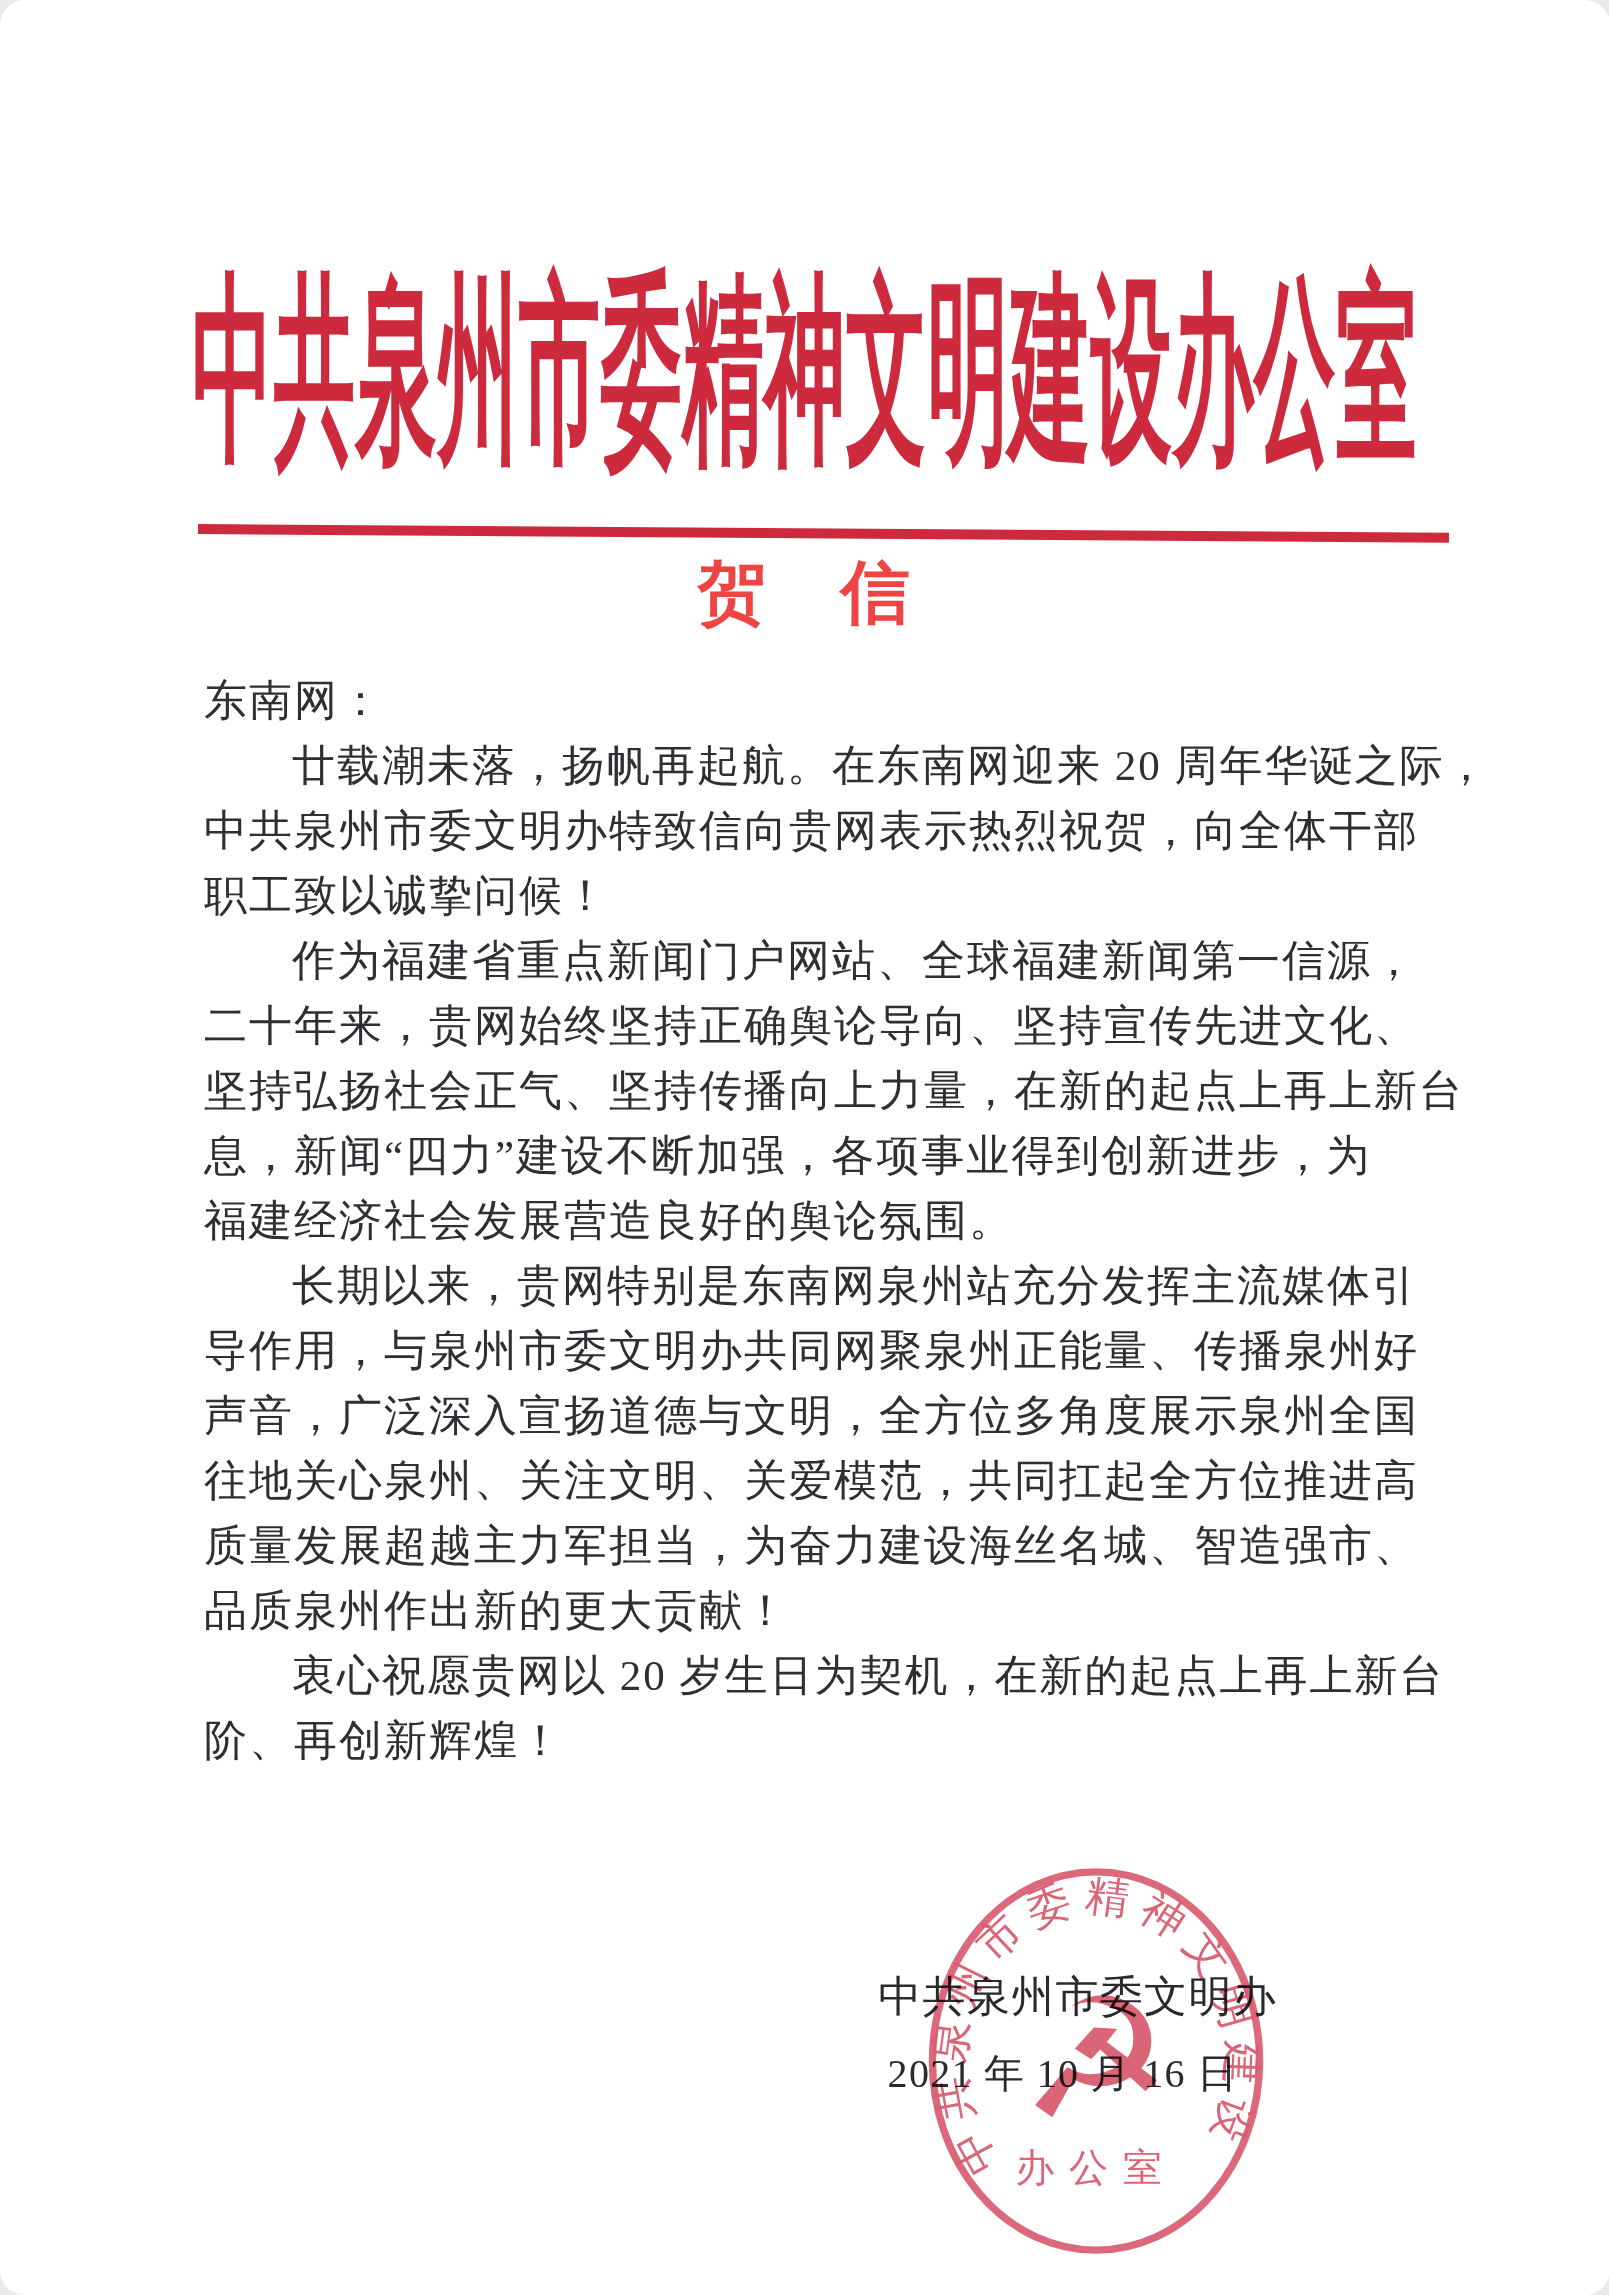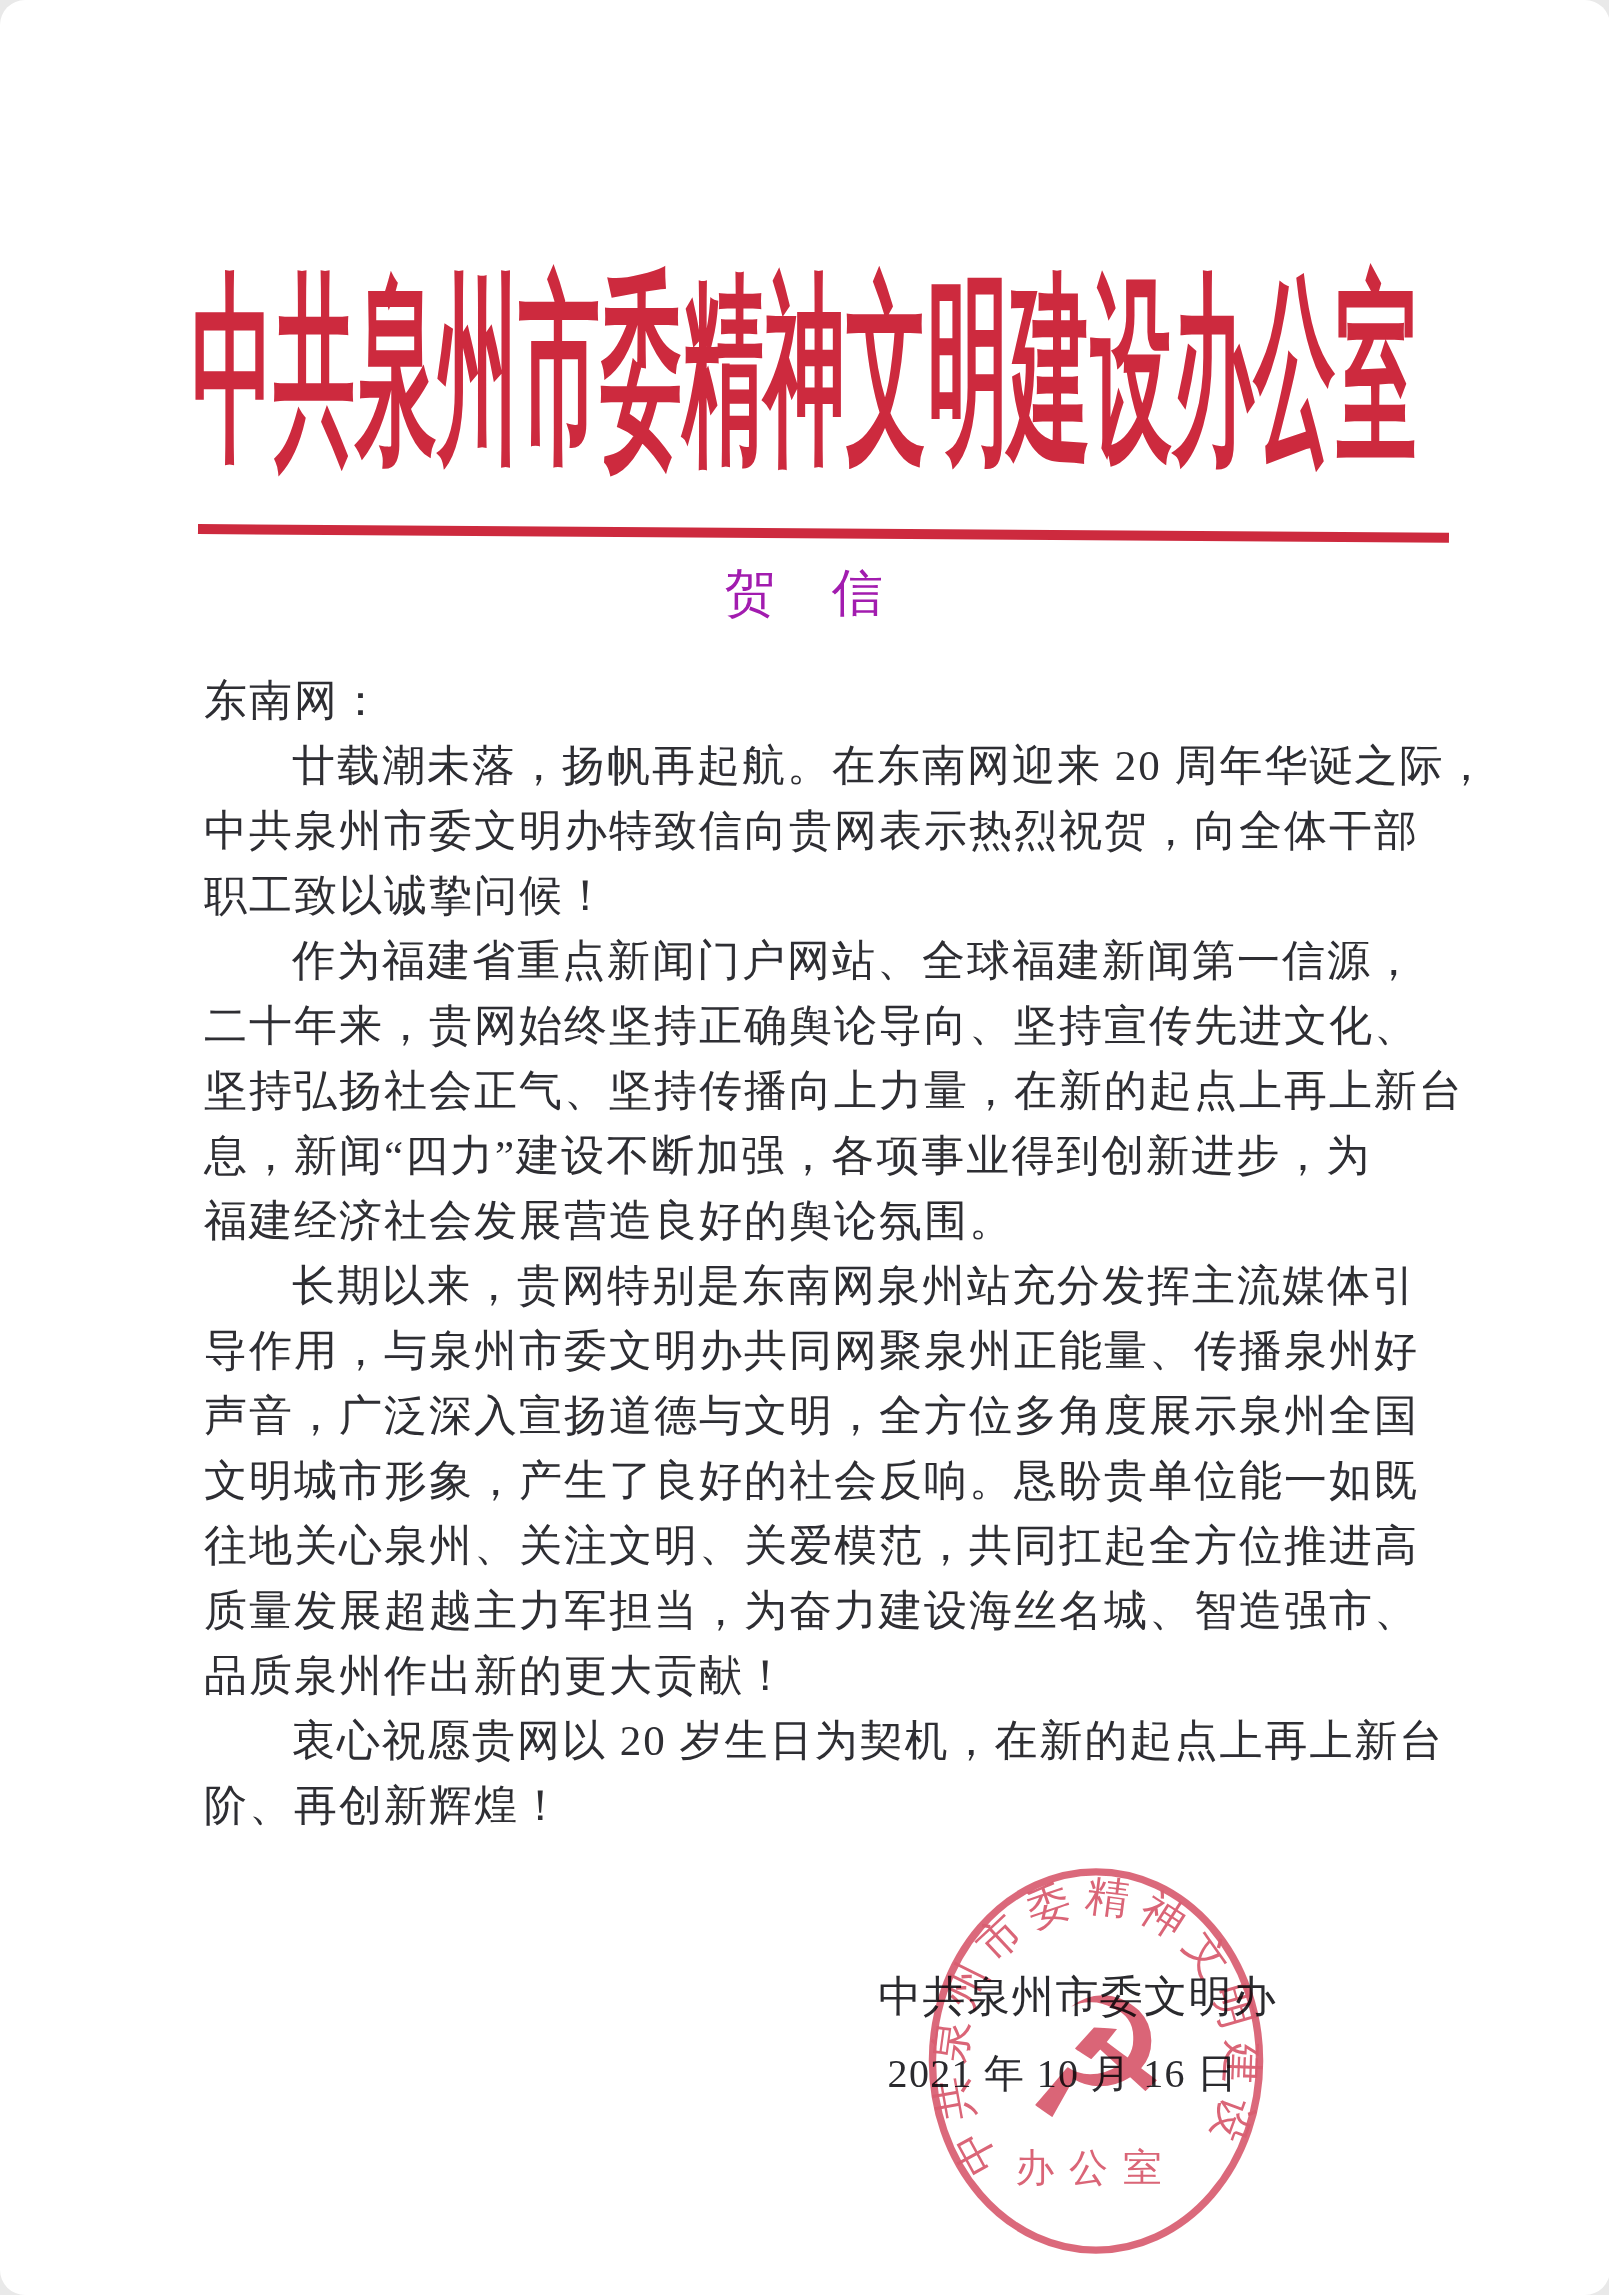--- a/index.html
+++ b/index.html
@@ -35,24 +35,24 @@
     left:198px;top:524px;
     width:1251px;height:10px;
     background:var(--red);
     transform:rotate(0.4deg);
     transform-origin:left center;
   }
   .doc-title{
     position:absolute;
     left:0;right:0;top:553px;
     text-align:center;
-    font-size:51px;
+    font-size:69px;
     line-height:80px;
-    font-weight:normal;
-    color:#a21caf;
+    font-weight:bold;
+    color:#ef4444;
     letter-spacing:2.7px;
   }
   .body-block{
     position:absolute;
     left:204px;top:668px;
     width:1236px;
     color:var(--ink);
   }
   .bline{
     font-size:43px;
@@ -115,21 +115,20 @@
       <div class="bline">中共泉州市委文明办特致信向贵网表示热烈祝贺，向全体干部</div>
       <div class="bline">职工致以诚挚问候！</div>
       <div class="bline ind">作为福建省重点新闻门户网站、全球福建新闻第一信源，</div>
       <div class="bline">二十年来，贵网始终坚持正确舆论导向、坚持宣传先进文化、</div>
       <div class="bline">坚持弘扬社会正气、坚持传播向上力量，在新的起点上再上新台</div>
       <div class="bline">息，新闻“四力”建设不断加强，各项事业得到创新进步，为</div>
       <div class="bline">福建经济社会发展营造良好的舆论氛围。</div>
       <div class="bline ind">长期以来，贵网特别是东南网泉州站充分发挥主流媒体引</div>
       <div class="bline">导作用，与泉州市委文明办共同网聚泉州正能量、传播泉州好</div>
       <div class="bline">声音，广泛深入宣扬道德与文明，全方位多角度展示泉州全国</div>
-      <div class="bline">文明城市形象，产生了良好的社会反响。恳盼贵单位能一如既</div>
       <div class="bline">往地关心泉州、关注文明、关爱模范，共同扛起全方位推进高</div>
       <div class="bline">质量发展超越主力军担当，为奋力建设海丝名城、智造强市、</div>
       <div class="bline">品质泉州作出新的更大贡献！</div>
       <div class="bline ind">衷心祝愿贵网以 20 岁生日为契机，在新的起点上再上新台</div>
       <div class="bline">阶、再创新辉煌！</div>
     </div>
 
   <div class="sig-org">中共泉州市委文明办</div>
 
   <div class="sig-date">2021 年 10 月 16 日</div>

